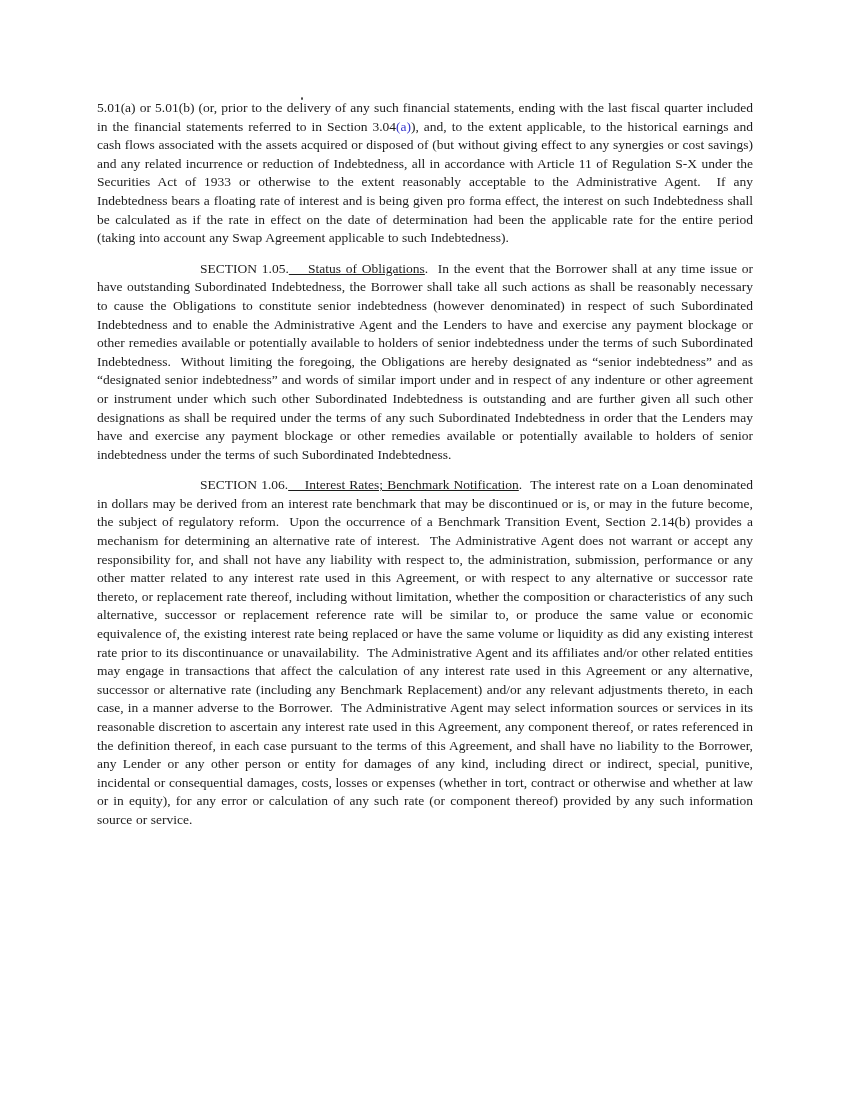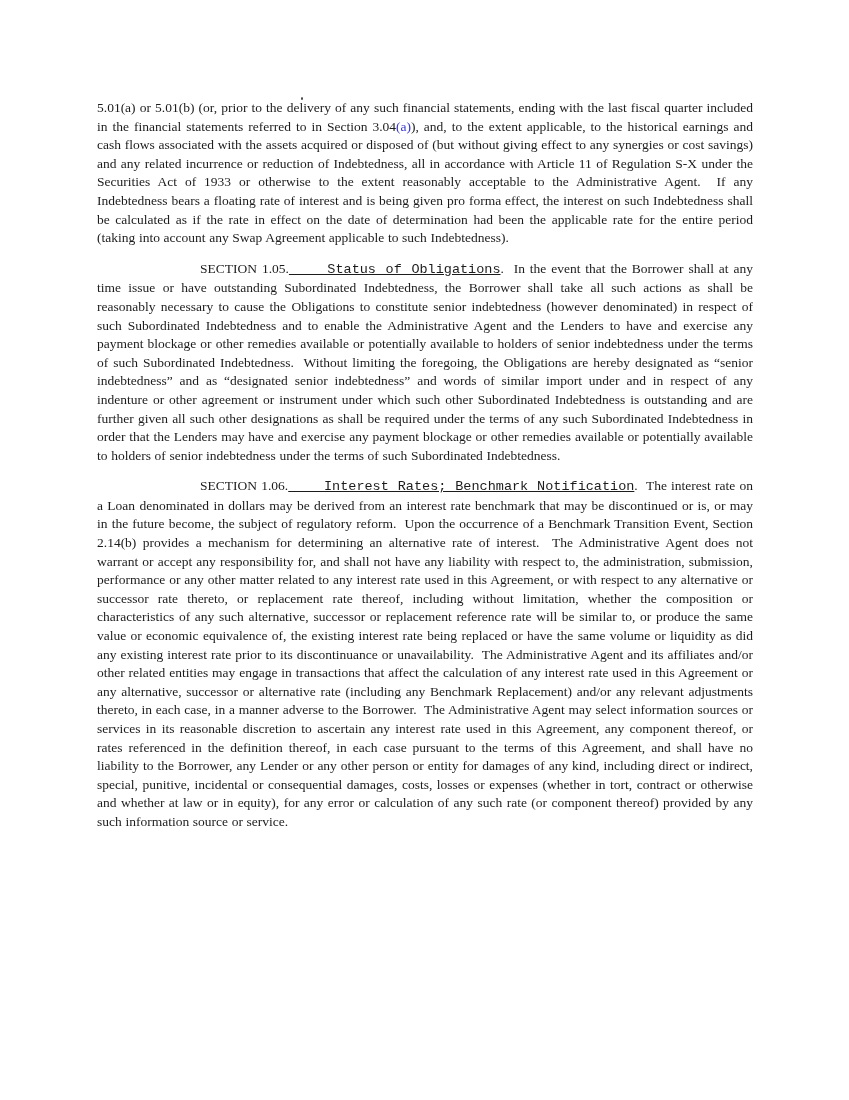--- a/index.html
+++ b/index.html
@@ -27,21 +27,20 @@
     font-size: 13.5px;
     line-height: 18.6px;
     text-align: justify;
     word-spacing: 0.02em;
   }
   .para.indent {
     text-indent: 103px;
   }
   .seg-underline {
     text-decoration: underline;
-    font-family: Liberation Mono, monospace;
   }
   .seg-link {
     color: var(--link-color, #3333cc);
     cursor: pointer;
   }
   .page-number {
     position: absolute;
     left: 0;
     right: 0;
     top: 1033px;

